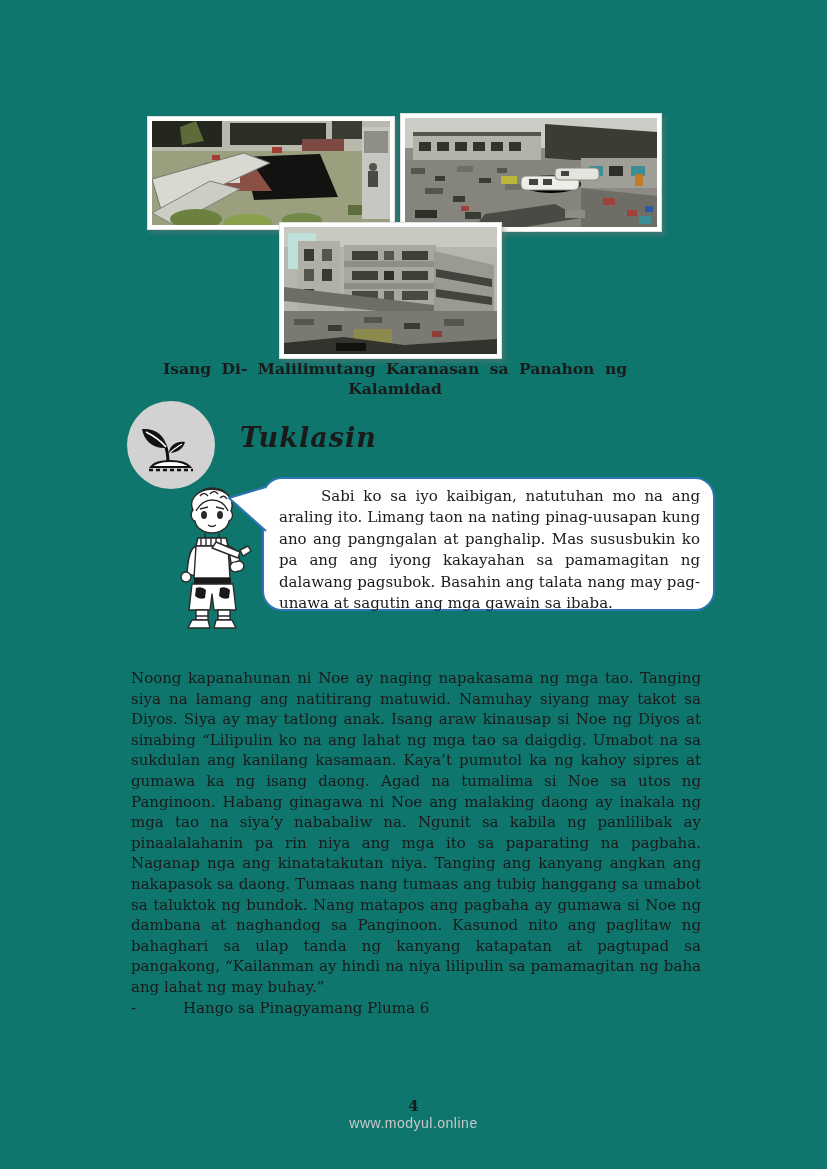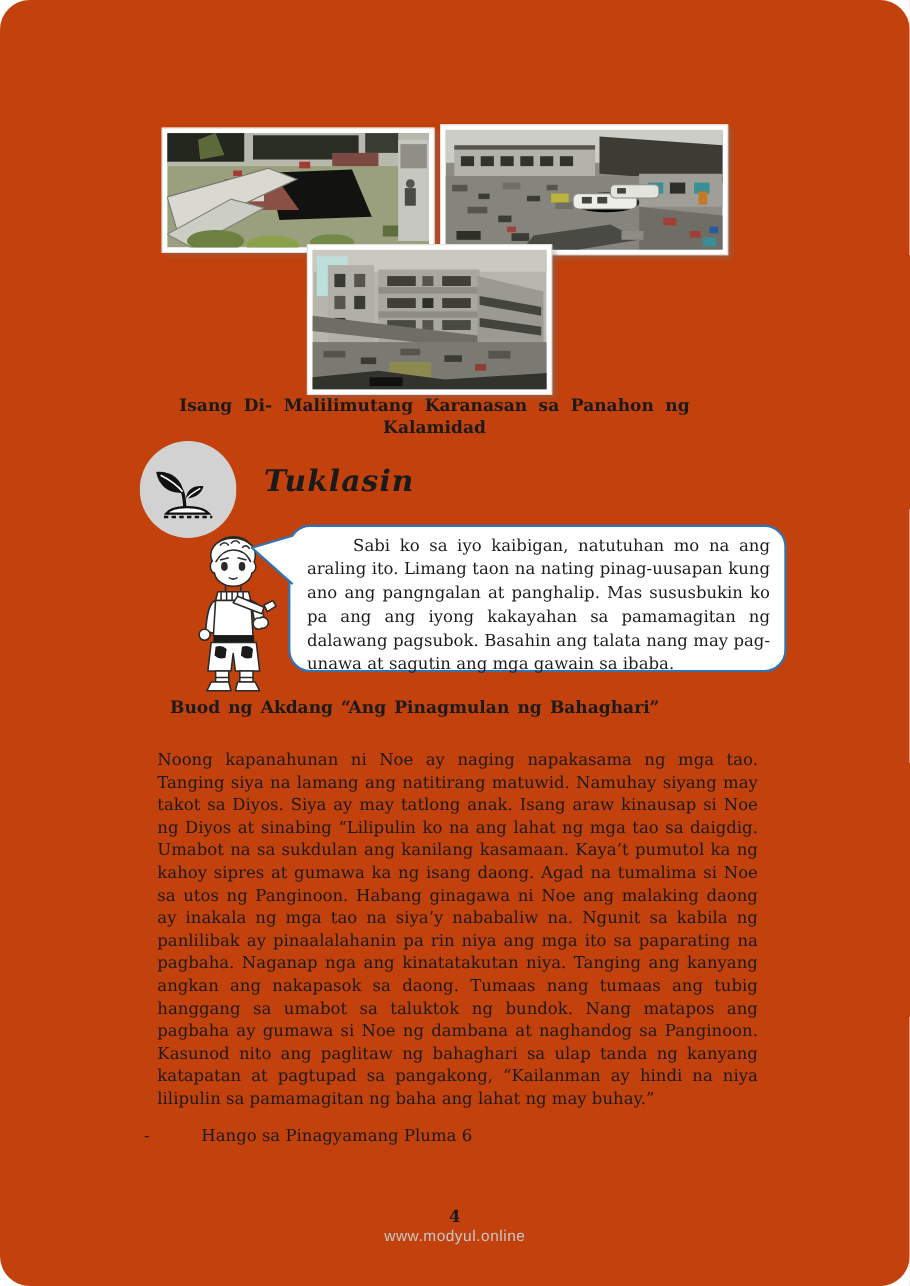--- a/index.html
+++ b/index.html
@@ -1,18 +1,18 @@
 <!DOCTYPE html>
 <html><head>
 <meta charset="utf-8">
 <style>
   html,body{margin:0;padding:0;background:#ffffff;}
   .page{
-    position:relative;width:827px;height:1169px;margin:0 auto;background:#c2410c;
-    font-family:"DejaVu Serif","Liberation Serif",serif;color:#1a1a1a;overflow:hidden;border-radius:27px;
+    position:relative;width:827px;height:1169px;margin:0 auto;background:#0f766e;
+    font-family:"DejaVu Serif","Liberation Serif",serif;color:#1a1a1a;overflow:hidden;
   }
   
   .photo{
     position:absolute;background:#ffffff;padding:4px;border:1px solid #e0e0de;
     box-shadow:3px 3px 5px rgba(120,120,120,.45);
   }
   .photo svg{display:block;}
   .photo1{left:147px;top:116px;z-index:1;}
   .photo2{left:400px;top:113px;z-index:1;}
   .photo3{left:279px;top:222px;z-index:2;}
@@ -43,21 +43,21 @@
     font-size:15px;line-height:21.4px;text-align:justify;
   }
   .bubble-tail{position:absolute;left:226px;top:483px;z-index:4;}
   
   .story-heading{
     position:absolute;left:131px;top:633px;width:492px;text-align:center;
     font-weight:bold;font-size:15.5px;word-spacing:2px;
   }
   .story-block{position:absolute;left:131px;top:668px;width:570px;}
   .story-body{
-    margin:12px;font-size:15px;line-height:20.6px;text-align:justify;
+    margin:0;font-size:15px;line-height:20.6px;text-align:justify;
   }
   .source-line{display:flex;font-size:15px;line-height:20.6px;}
   .source-marker{width:52px;}
   
   .page-number{
     position:absolute;left:0;top:1097px;width:827px;text-align:center;
     font-size:15px;font-weight:600;
   }
   .watermark{
     position:absolute;left:0;top:1115px;width:827px;text-align:center;
@@ -233,21 +233,20 @@
     </svg>
   </div>
 
   <div class="bubble">
     <p>Sabi ko sa iyo kaibigan, natutuhan mo na ang araling ito.  Limang taon na nating pinag-uusapan kung ano ang pangngalan at panghalip.  Mas sususbukin ko pa ang ang iyong kakayahan sa pamamagitan ng dalawang pagsubok.  Basahin ang talata nang may pag-unawa at sagutin ang mga gawain sa ibaba.</p>
   </div>
   <svg class="bubble-tail" width="42" height="52" viewBox="0 0 42 52">
     <path d="M40,4 L3,15 L40,48" fill="#ffffff" stroke="#2e75b6" stroke-width="2" stroke-linejoin="round"></path>
   </svg>
 
-  <div class="story-heading">Buod ng Akdang “Ang Pinagmulan ng Bahaghari”</div>
 
   <div class="story-block">
     <p class="story-body">Noong kapanahunan ni Noe ay naging napakasama ng mga tao. Tanging siya na lamang ang natitirang matuwid. Namuhay siyang may takot sa Diyos. Siya ay may tatlong anak. Isang araw kinausap si Noe ng Diyos at sinabing “Lilipulin ko na ang lahat ng mga tao sa daigdig. Umabot na sa sukdulan ang kanilang kasamaan. Kaya’t pumutol ka ng kahoy sipres at gumawa ka ng isang daong. Agad na tumalima si Noe sa utos ng Panginoon. Habang ginagawa ni Noe ang malaking daong ay inakala ng mga tao na siya’y nababaliw na. Ngunit sa kabila ng panlilibak ay pinaalalahanin pa rin niya ang mga ito sa paparating na pagbaha. Naganap nga ang kinatatakutan niya. Tanging ang kanyang angkan ang nakapasok sa daong. Tumaas nang tumaas ang tubig hanggang sa umabot sa taluktok ng bundok. Nang matapos ang pagbaha ay gumawa si Noe ng dambana at naghandog sa Panginoon. Kasunod nito ang paglitaw ng bahaghari sa ulap tanda ng kanyang katapatan at pagtupad sa pangakong, “Kailanman ay hindi na niya lilipulin sa pamamagitan ng baha ang lahat ng may buhay.”</p>
     <div class="source-line">
       <span class="source-marker">-</span>
       <span class="source-text">Hango sa Pinagyamang Pluma 6</span>
     </div>
   </div>
 
   <div class="page-number">4</div>

